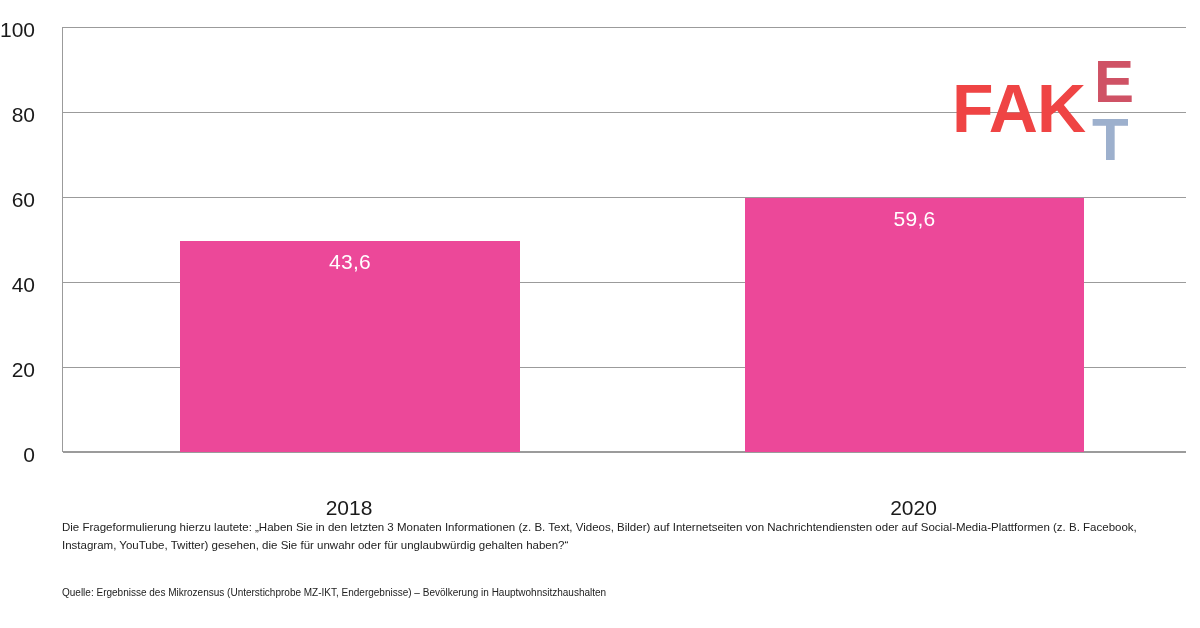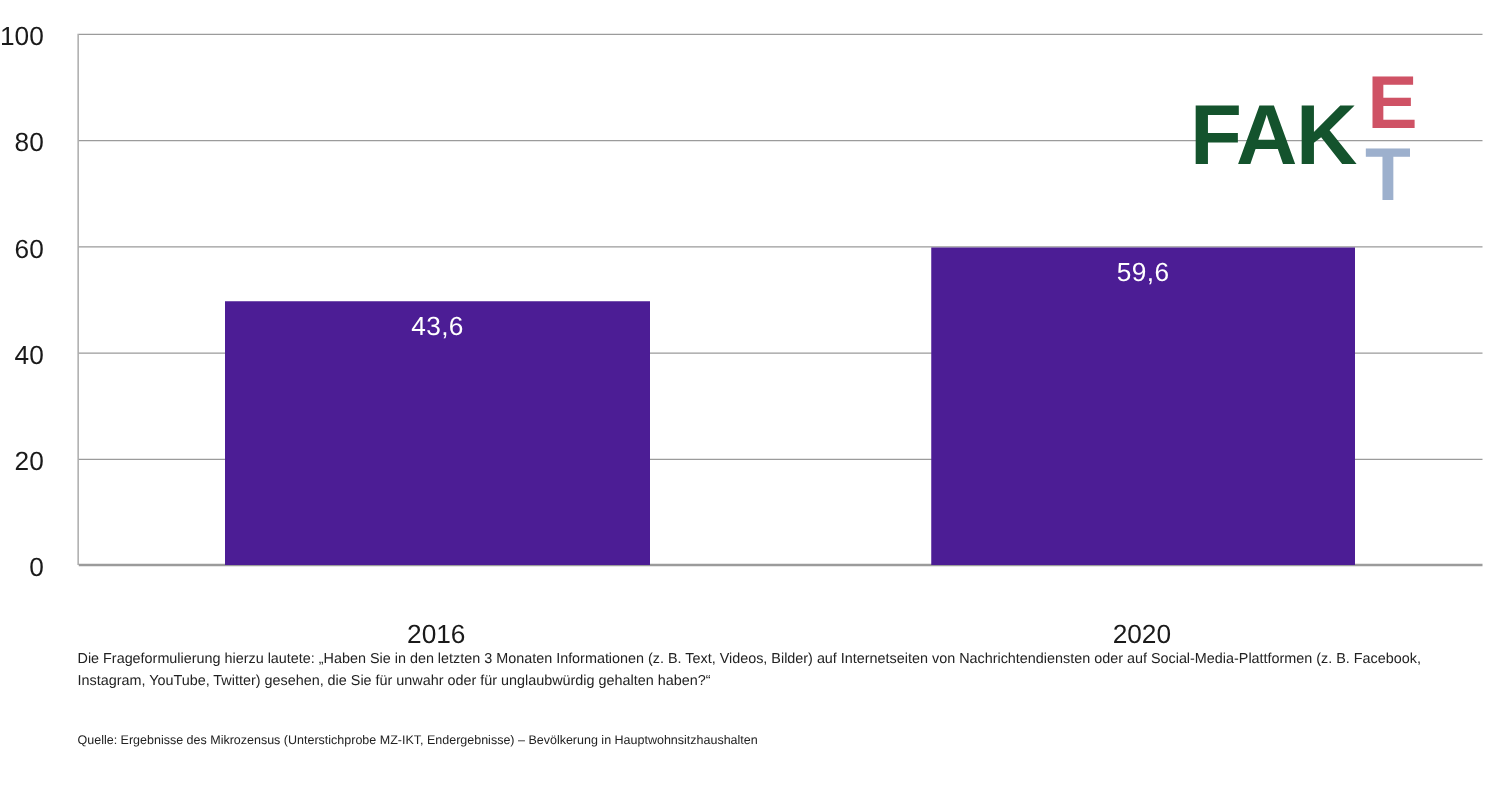--- a/index.html
+++ b/index.html
@@ -62,21 +62,21 @@
     font-size: 21px;
     line-height: 1;
     color: #1a1a1a;
     white-space: nowrap;
   }
 
   
   .bar {
     position: absolute;
     bottom: 0;
-    background: #4c1d95;
+    background: #ec4899;
   }
   .bar-value {
     position: absolute;
     top: 10px;
     left: 0;
     width: 100%;
     text-align: center;
     color: #ffffff;
     font-size: 21px;
     line-height: 1;
@@ -100,21 +100,21 @@
     top: 52px;
     width: 215px;
     height: 125px;
   }
   .logo .fak {
     position: absolute;
     left: 0;
     top: 22px;
     font-size: 68px;
     font-weight: bold;
-    color: #14532d;
+    color: #ef4444;
     letter-spacing: -1px;
     line-height: 1;
   }
   .logo .e {
     position: absolute;
     left: 142px;
     top: 0px;
     font-size: 60px;
     font-weight: bold;
     color: #cf5265;
@@ -175,21 +175,21 @@
 
     </div>
 
     <div class="ytick" style="top:-8px;">100</div>
     <div class="ytick" style="top:77px;">80</div>
     <div class="ytick" style="top:162px;">60</div>
     <div class="ytick" style="top:247px;">40</div>
     <div class="ytick" style="top:332px;">20</div>
     <div class="ytick" style="top:417px;">0</div>
 
-    <div class="xtick" style="left:117px; width:340px;">2016</div>
+    <div class="xtick" style="left:117px; width:340px;">2018</div>
     <div class="xtick" style="left:682px; width:339px;">2020</div>
   </div>
 
   <div class="logo">
     <span class="fak">FAK</span>
     <span class="e">E</span>
     <span class="t">T</span>
   </div>
 
   <div class="notes">

